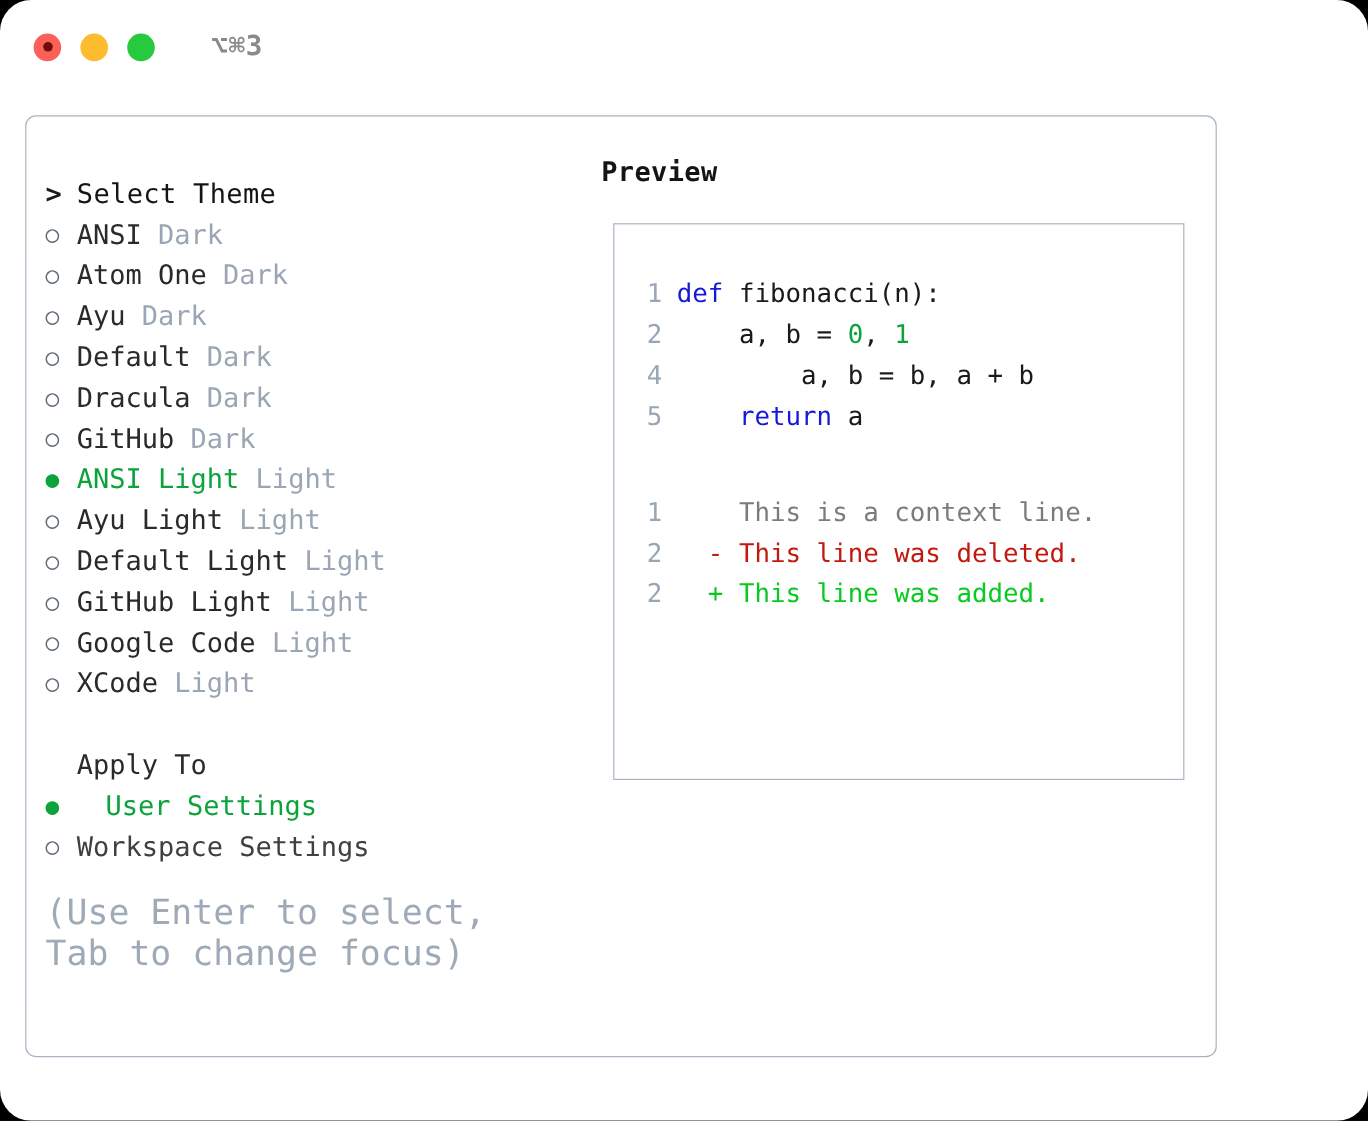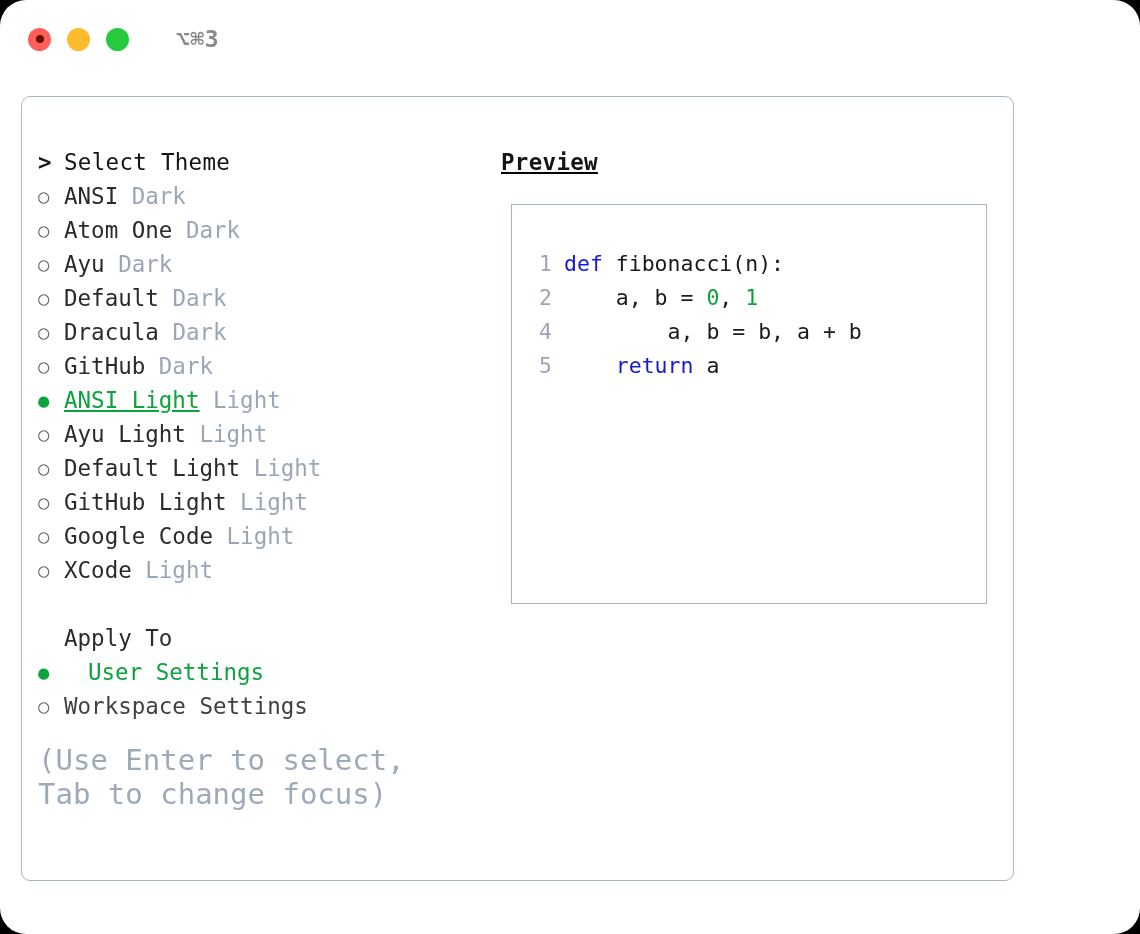--- a/index.html
+++ b/index.html
@@ -95,21 +95,21 @@
     font-size: 22.5px;
   }
   .marker.prompt    { color: #1A1A1A; font-weight: 700; }
   .marker.unsel     { color: #5F6B7A; font-size: 19px; }
   .marker.sel       { color: #0CA33C; font-size: 19px; }
   .marker.blank     { color: transparent; }
 
   .title-text { color: #141414; font-weight: 400; letter-spacing: 0.3px; }
 
   .theme-name     { color: #2A2A2A; }
-  .theme-name.on  { color: #0CA33C; text-decoration: underline; }
+  .theme-name.on  { color: #0CA33C; }
   .theme-kind     { color: #9AA6B5; }
   .theme-kind.on  { color: #9AA6B5; }
 
   .apply-label { color: #2A2A2A; }
   .apply-name  { color: #404040; }
   .apply-name.on { color: #0CA33C; margin-left: 24px; }
 
   .spacer-row { height: 34px; }
 
   #hint {
@@ -117,38 +117,37 @@
     font-size: 29px;
     line-height: 34px;
     color: #9FAAB9;
     width: 420px;
   }
 
   
   #right {
     position: absolute;
     left: 479px;
-    top: 48px;
+    top: 30px;
     width: 500px;
-    text-decoration: underline;
   }
   #preview-title {
     font-size: 22.5px;
     font-weight: 700;
     color: #141414;
     line-height: 34px;
     letter-spacing: 0.3px;
   }
 
   #code-box {
     position: absolute;
     left: 10px;
     top: 59px;
     width: 476px;
-    height: 400px;
+    height: 464px;
     border: 1.5px solid #A9B4C2;
     background: #ffffff;
   }
 
   #code-inner {
     padding: 42px 0 0 14px;
   }
 
   .cline {
     font-size: 21.5px;
@@ -234,18 +233,23 @@
 
       <div id="code-box">
         <div id="code-inner">
           <div id="code-lines">
               <div class="cline"><span class="ln">1</span><span class="kw">def </span><span class="id">fibonacci</span><span class="punc">(n):</span></div>
               <div class="cline"><span class="ln">2</span><span class="id">    a, b = </span><span class="num">0</span><span class="id">, </span><span class="num">1</span></div>
               <div class="cline"><span class="ln">4</span><span class="id">        a, b = b, a + b</span></div>
               <div class="cline"><span class="ln">5</span><span class="id">    </span><span class="kw">return</span><span class="id"> a</span></div>
             </div>
           <div class="diff-gap"></div>
+          <div id="diff-lines">
+              <div class="cline"><span class="ln">1</span><span class="d-ctx">    </span><span class="d-ctx">This is a context line.</span></div>
+              <div class="cline"><span class="ln">2</span><span class="d-del">  - </span><span class="d-del">This line was deleted.</span></div>
+              <div class="cline"><span class="ln">2</span><span class="d-add">  + </span><span class="d-add">This line was added.</span></div>
+            </div>
         </div>
       </div>
     </div>
 
   </div>
 </div>
 
 </body></html>

